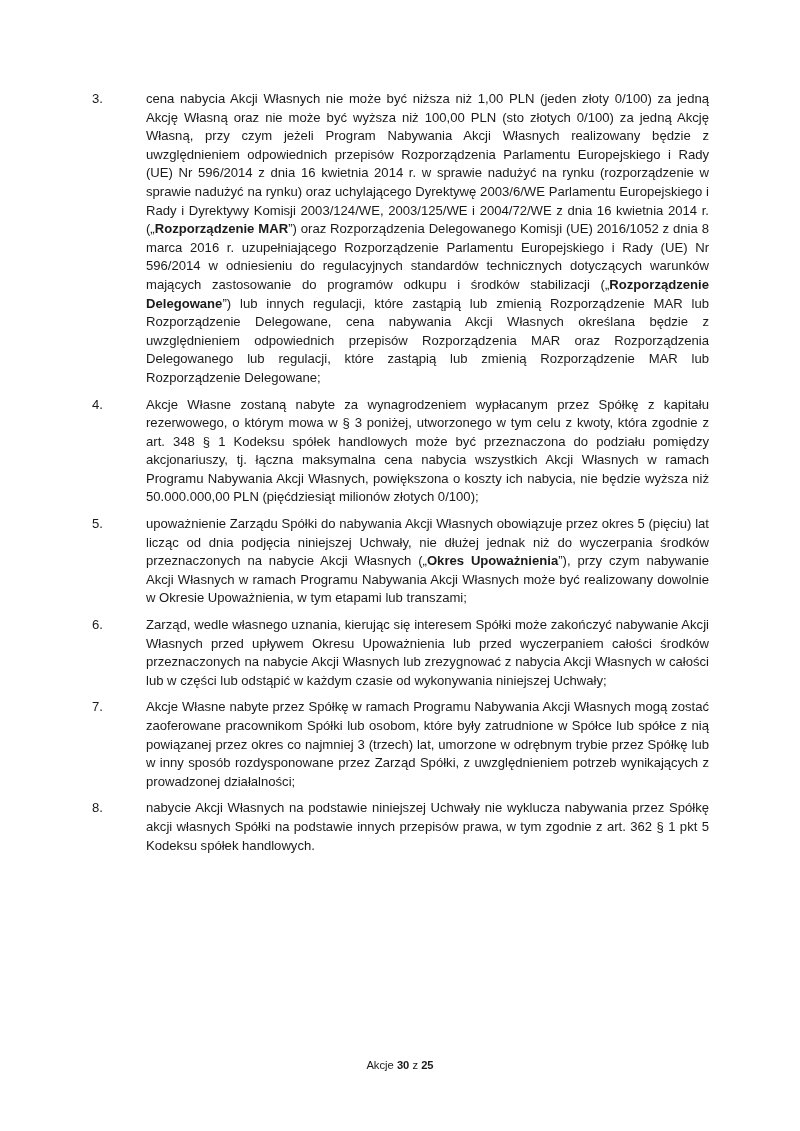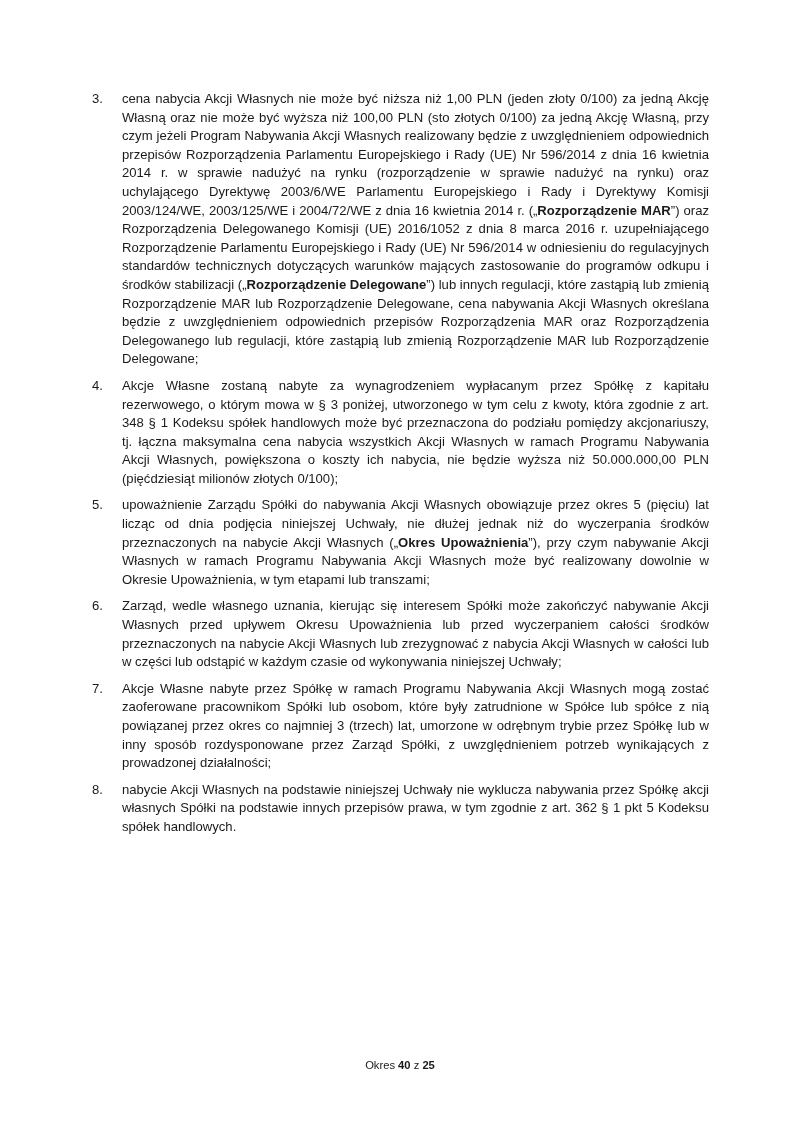--- a/index.html
+++ b/index.html
@@ -47,20 +47,21 @@
     position: absolute;
     left: 0;
     top: 0;
     width: 22px;
     text-align: left;
     font-size: 13.1px;
     line-height: 18.6px;
   }
   .clause-text {
     display: block;
+    margin-left: 24px;
   }
   .clause-text b {
     font-weight: 700;
   }
   .footer {
     position: absolute;
     left: 0;
     top: 1058px;
     width: 800px;
     text-align: center;
@@ -98,16 +99,16 @@
           <span class="clause-text"><span>Akcje Własne nabyte przez Spółkę w ramach Programu Nabywania Akcji Własnych mogą zostać zaoferowane pracownikom Spółki lub osobom, które były zatrudnione w Spółce lub spółce z nią powiązanej przez okres co najmniej 3 (trzech) lat, umorzone w odrębnym trybie przez Spółkę lub w inny sposób rozdysponowane przez Zarząd Spółki, z uwzględnieniem potrzeb wynikających z prowadzonej działalności;</span></span>
         </li>
         <li>
           <span class="marker">8.</span>
           <span class="clause-text"><span>nabycie Akcji Własnych na podstawie niniejszej Uchwały nie wyklucza nabywania przez Spółkę akcji własnych Spółki na podstawie innych przepisów prawa, w tym zgodnie z art. 362 § 1 pkt 5 Kodeksu spółek handlowych.</span></span>
         </li>
       </ol>
   </div>
 
   <div class="footer">
-    <span>Okres </span><b>40</b><span> z </span><b>25</b>
+    <span>Akcje </span><b>30</b><span> z </span><b>25</b>
   </div>
 
 </div>
 
 </body></html>

